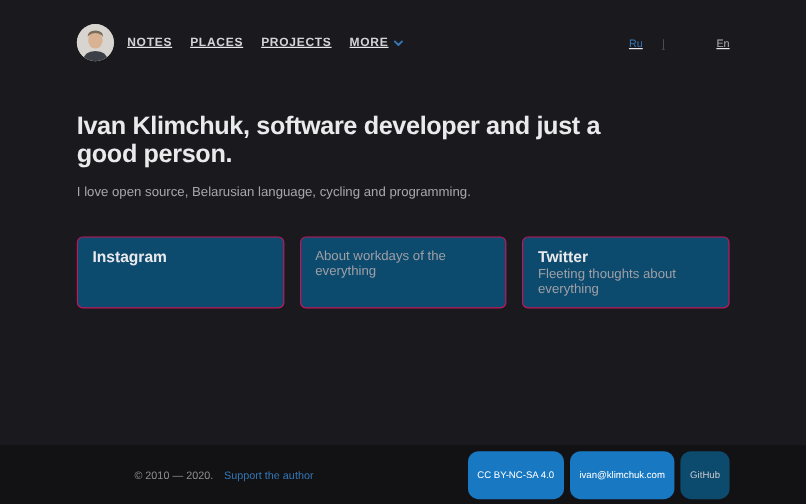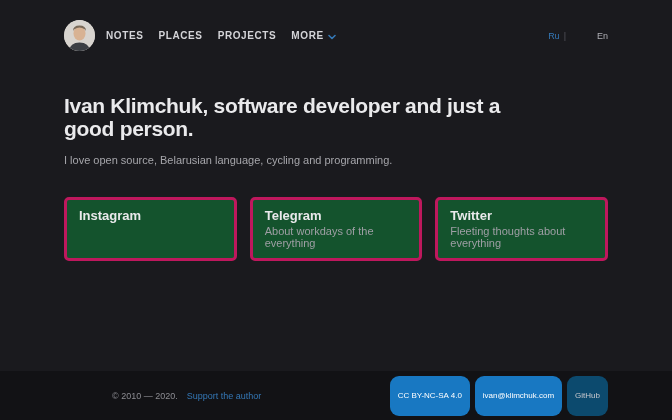--- a/index.html
+++ b/index.html
@@ -13,20 +13,21 @@
     flex-direction: column;
   }
   .container { padding-left: 64px; padding-right: 64px; }
 
   
   .header {
     margin-top: 20px;
     display: flex;
     align-items: center;
     justify-content: space-between;
+    text-decoration: underline;
   }
   .header-left { display: flex; align-items: center; gap: 11px; }
   .avatar {
     width: 31px; height: 31px;
     border-radius: 50%;
     overflow: hidden;
     background: #d6d2cd;
     flex: 0 0 auto;
     cursor: pointer;
   }
@@ -38,21 +39,21 @@
     letter-spacing: 0.6px;
     color: #d4d4d8;
     text-transform: uppercase;
     cursor: pointer;
     display: flex;
     align-items: center;
     gap: 4px;
     text-decoration: none;
   }
   .chevron { display: inline-block; margin-top: 1px; }
-  .lang { font-size: 9px; display: flex; align-items: center; gap: 4px; }
+  .lang { font-size: 9px; display: flex; align-items: center; gap: 16px; }
   .lang-link { color: #3477b5; cursor: pointer; text-decoration: none; }
   .lang-sep { color: #55555b; }
   .lang-current { color: #aeaeb4; margin-left: 27px; }
 
   
   .hero { margin-top: 43px; }
   .heading {
     font-size: 21px;
     line-height: 23px;
     font-weight: 800;
@@ -67,22 +68,22 @@
   }
 
   
   .cards {
     margin-top: 31px;
     display: flex;
     gap: 13px;
   }
   .card {
     flex: 1 1 0;
-    background: #14532d;
-    border: 3px solid #be185d;
+    background: #0c4a6e;
+    border: 1px solid #be185d;
     border-radius: 5px;
     padding: 8px 12px 9px 12px;
     cursor: pointer;
   }
   .card-title {
     font-size: 13px;
     font-weight: 700;
     color: #e9e9eb;
   }
   .card-desc {
@@ -159,21 +160,20 @@
 <div class="container hero">
   <h1 class="heading">Ivan Klimchuk, software developer and just a good person.</h1>
   <p class="subtitle">I love open source, Belarusian language, cycling and programming.</p>
 </div>
 
 <div class="container cards">
   <a class="card">
     <div class="card-title">Instagram</div>
   </a>
   <a class="card">
-    <div class="card-title">Telegram</div>
     <div class="card-desc">About workdays of the everything</div>
   </a>
   <a class="card">
     <div class="card-title">Twitter</div>
     <div class="card-desc">Fleeting thoughts about everything</div>
   </a>
 </div>
 
 <div class="main"></div>
 

